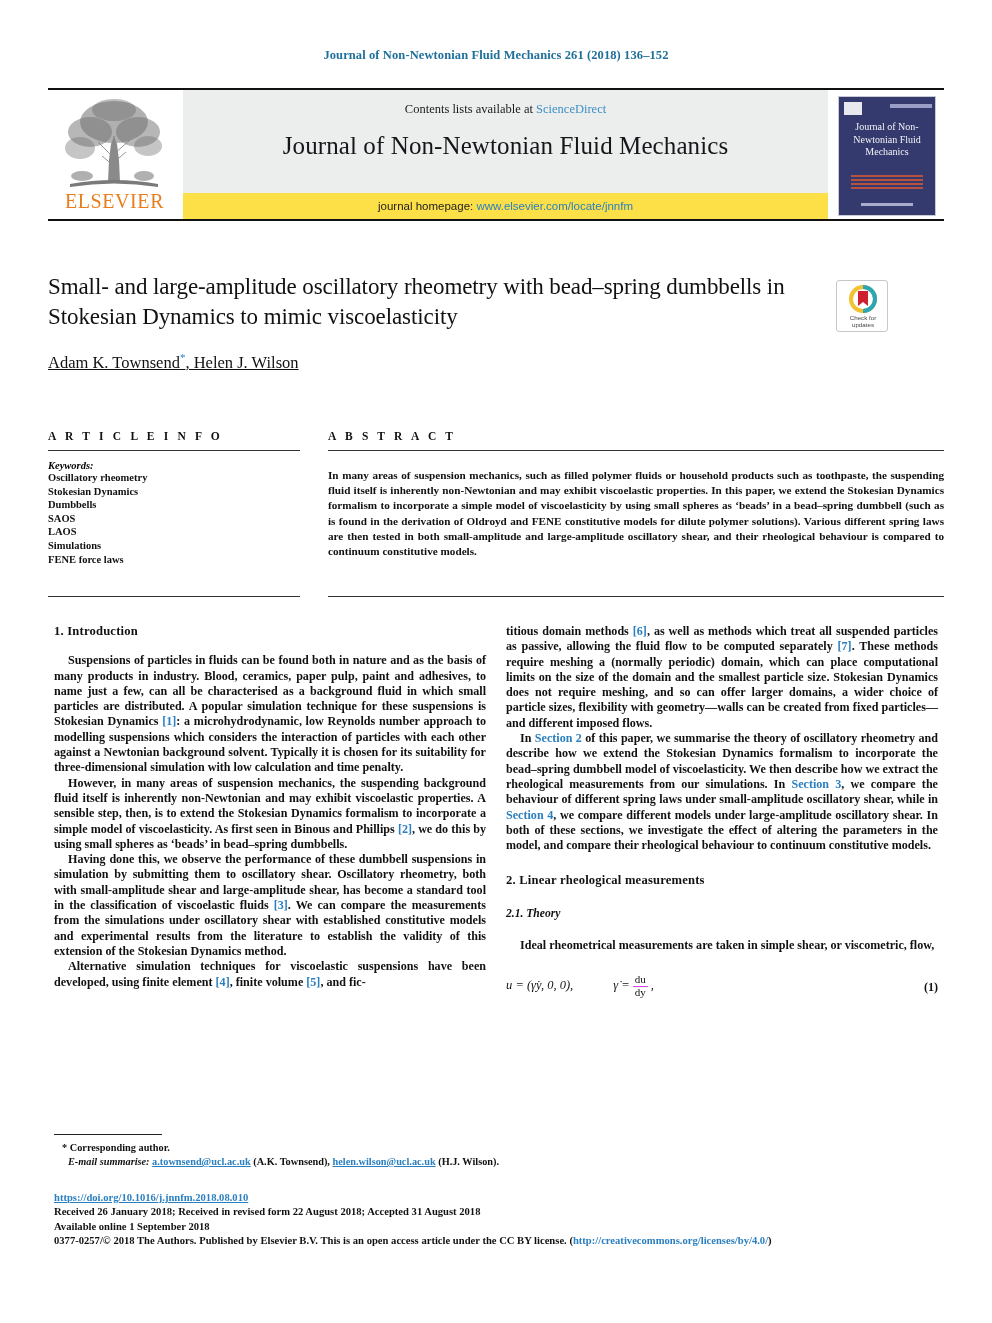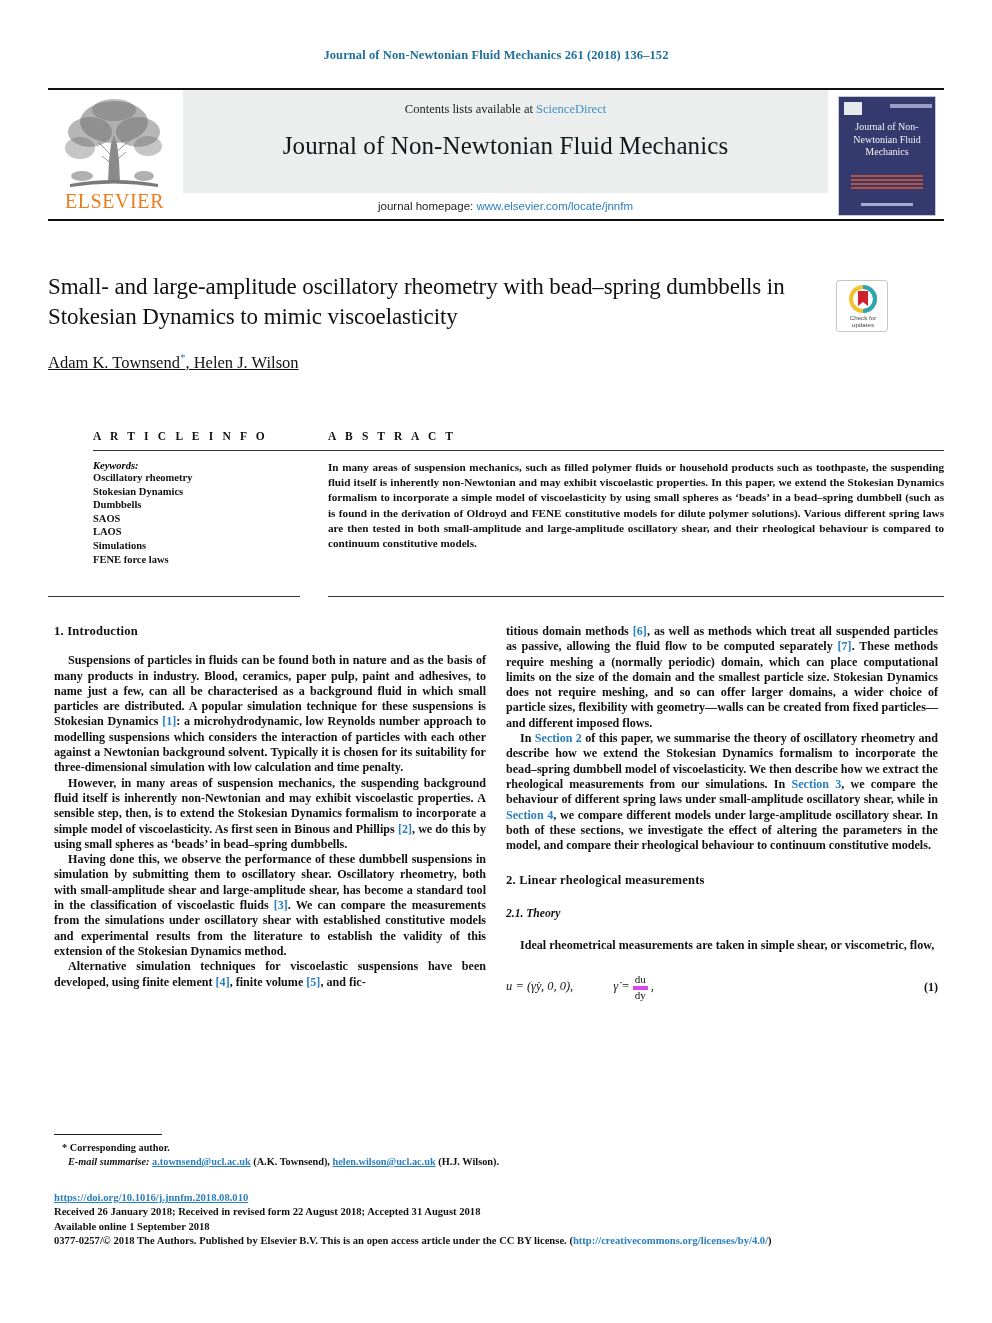--- a/index.html
+++ b/index.html
@@ -69,21 +69,21 @@
     text-align: center;
     font-size: 25px;
     color: #16161a;
     letter-spacing: 0.1px;
   }
   .homepage-bar {
     position: absolute;
     left: 0; bottom: 0;
     width: 645px;
     height: 26px;
-    background: #ffffff;
+    background: #fde047;
     font-size: 11.5px;
     text-align: center;
     line-height: 26px;
     font-family: "Liberation Sans", sans-serif;
     color: #222;
   }
   .homepage-bar .hp-link { color: #2a7fc0; }
 
   
   .elsevier-logo {
@@ -218,21 +218,20 @@
     text-align: center;
     font-size: 6.2px;
     line-height: 7px;
     font-family: "Liberation Sans", sans-serif;
     color: #444;
   }
   .info-col {
     position: absolute;
     left: 48px; top: 430px;
     width: 252px;
-    margin-left: 45px;
   }
   .abs-col {
     position: absolute;
     left: 328px; top: 430px;
     width: 616px;
   }
   .sec-label {
     font-size: 11.5px;
     font-weight: bold;
     letter-spacing: 3.2px;
@@ -250,21 +249,21 @@
     font-style: italic;
     font-weight: bold;
   }
   .kw {
     font-size: 10.5px;
     line-height: 13.6px;
     font-weight: bold;
     color: #111;
   }
   .abstract-text {
-    margin-top: 9px;
+    margin-top: 17px;
     font-size: 11.2px;
     line-height: 15.2px;
     text-align: justify;
     font-weight: bold;
     color: #111;
   }
   .bottom-rule-info {
     position: absolute;
     left: 48px; top: 596px;
     width: 252px; height: 1px;
@@ -330,21 +329,21 @@
     font-size: 12.1px;
     font-weight: bold;
   }
   .frac {
     display: inline-block;
     vertical-align: middle;
     text-align: center;
     font-size: 11px;
     line-height: 11.5px;
   }
-  .frac .num { border-bottom: 4px solid #d946ef; padding: 0 2px; }
+  .frac .num { border-bottom: 1px solid #d946ef; padding: 0 2px; }
   .frac .den { padding: 0 2px; }
 
   
   .foot-rule {
     position: absolute;
     left: 54px; top: 1134px;
     width: 108px; height: 1px;
     background: #222;
   }
   .footer {

